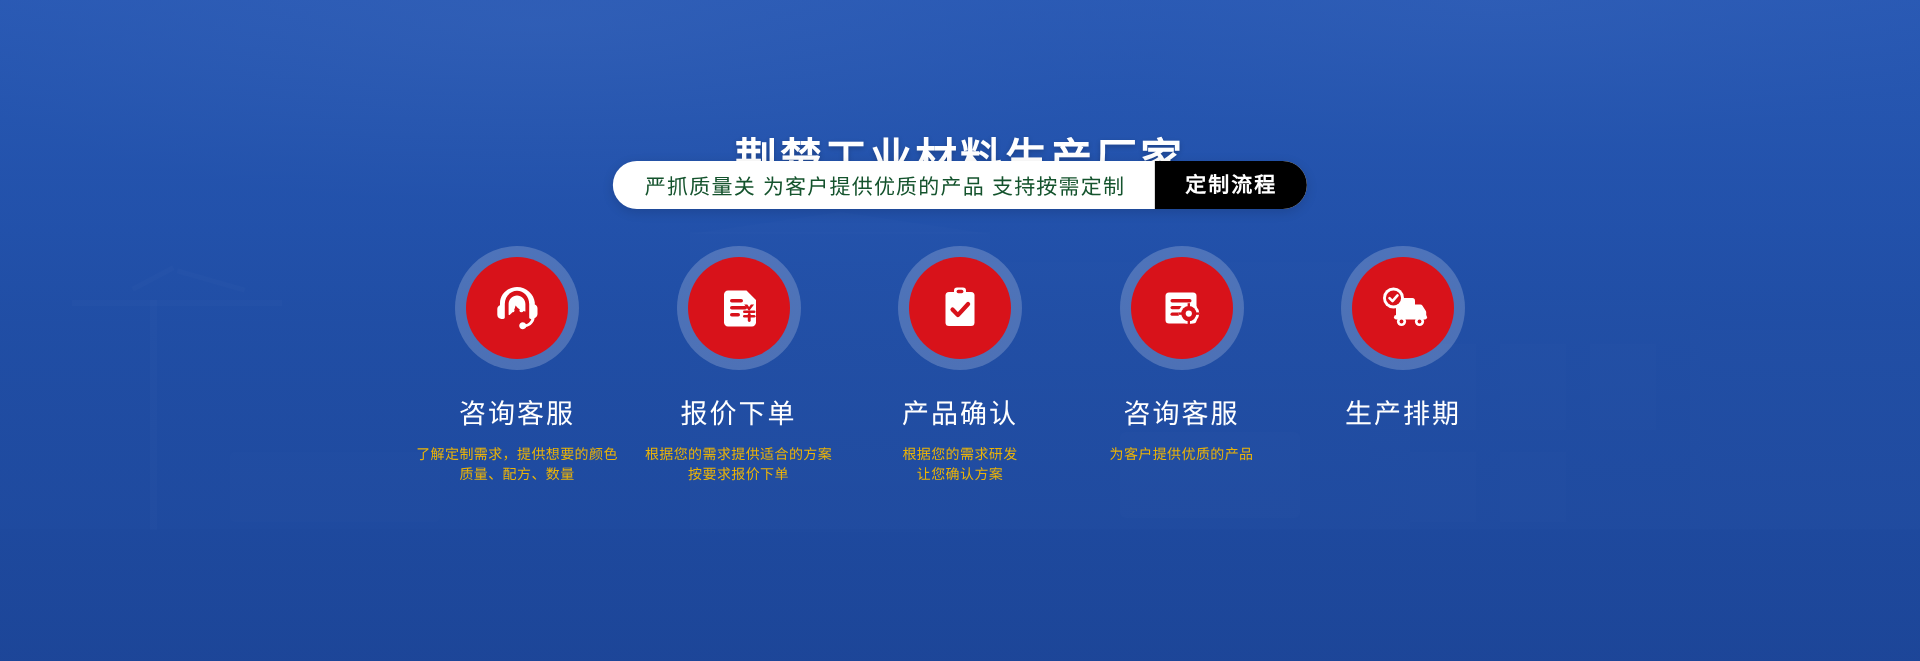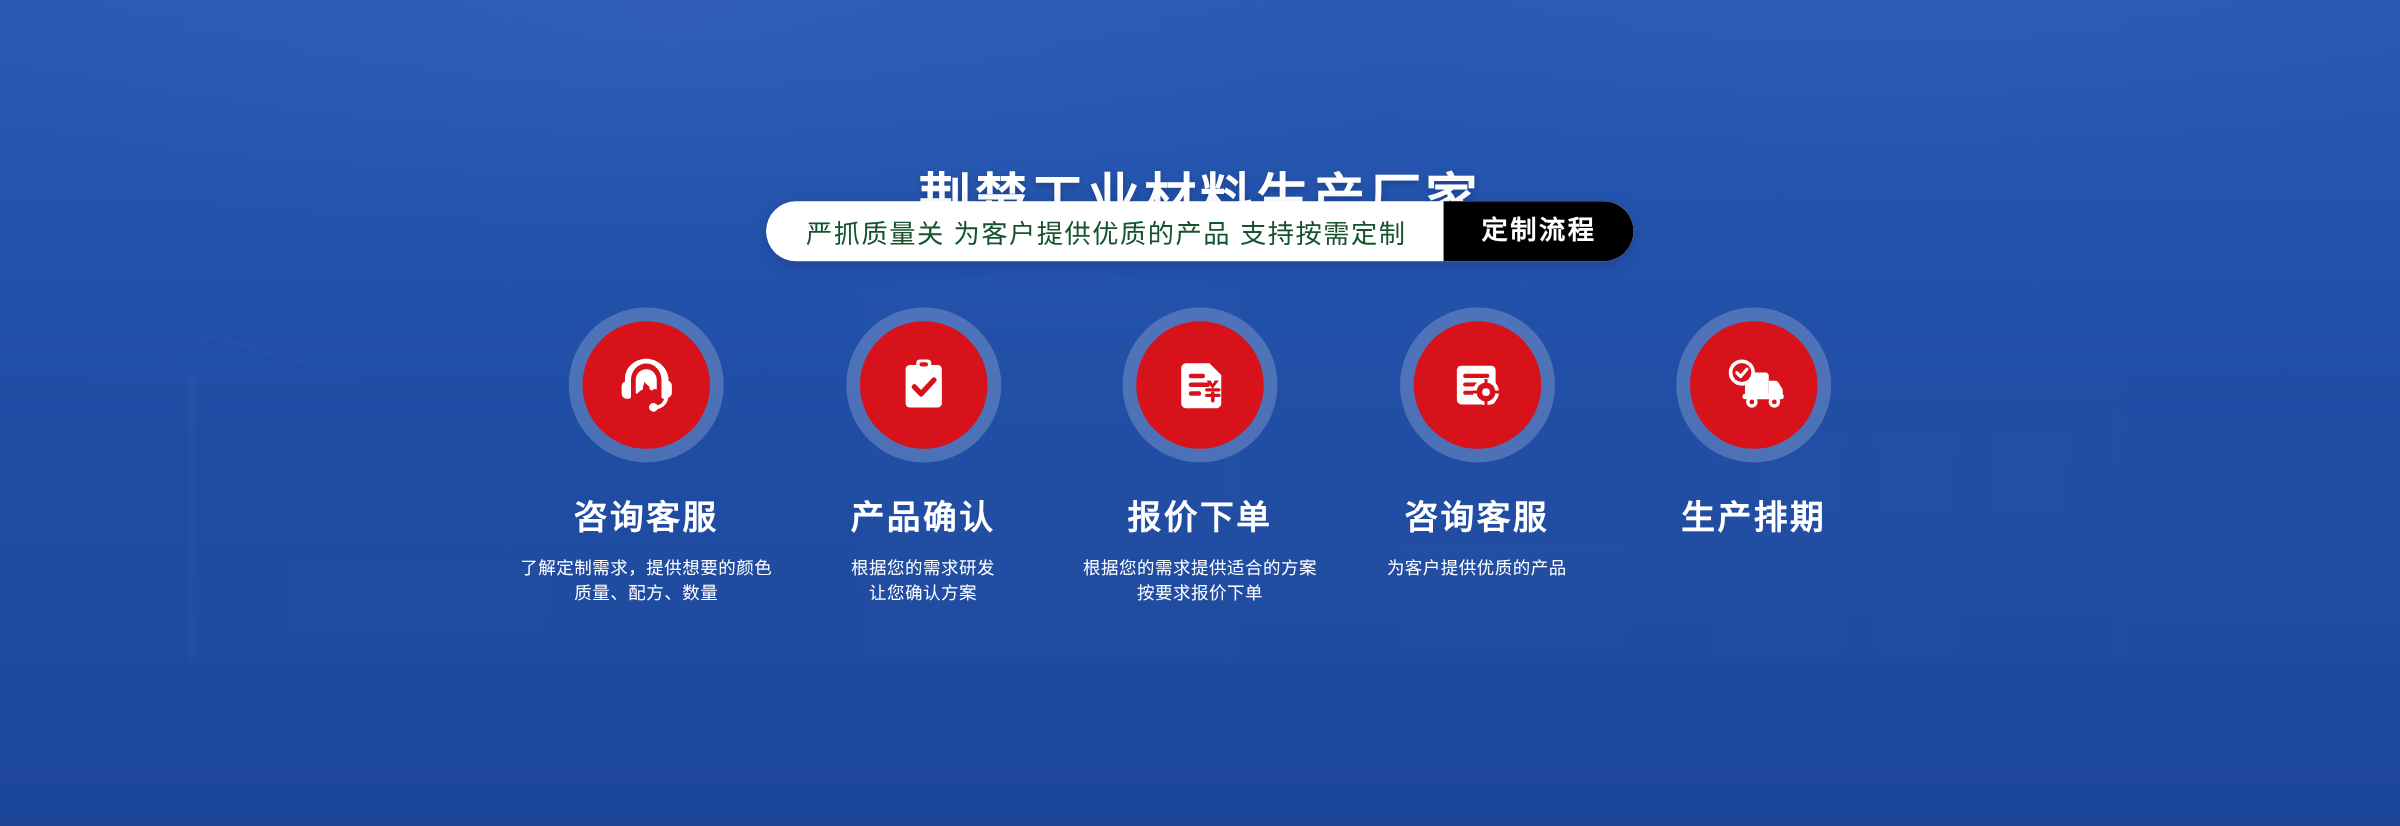--- a/index.html
+++ b/index.html
@@ -179,27 +179,27 @@
     background: #d8121a;
     display: flex;
     align-items: center;
     justify-content: center;
   }
   .step-icon-disc svg { display: block; }
   .step-title {
     margin-top: 22px;
     color: #ffffff;
     font-size: 27px;
-    font-weight: bold;
+    font-weight: normal;
     letter-spacing: 2px;
     white-space: nowrap;
   }
   .step-desc {
     margin-top: 13px;
-    color: #ffffff;
+    color: #eab308;
     font-size: 14px;
     line-height: 20px;
     text-align: center;
     letter-spacing: 0.4px;
   }
   .step-desc-line { display: block; white-space: nowrap; }
 </style>
 </head>
 <body>
 
@@ -256,58 +256,58 @@
           <span class="step-desc-line">了解定制需求，提供想要的颜色</span>
           <span class="step-desc-line">质量、配方、数量</span>
         </div>
       </div>
 
       <div class="step">
         <div class="step-icon-ring">
           <div class="step-icon-disc">
             <span>
               <svg width="50" height="50" viewBox="0 0 50 50" aria-hidden="true">
-                <rect x="10.5" y="9" width="29" height="34" rx="3.5" fill="#ffffff"></rect>
-                <rect x="19" y="4.5" width="12" height="8" rx="3" fill="#ffffff"></rect>
-                <rect x="21.6" y="6.8" width="6.8" height="3.4" rx="1.7" fill="#d8121a"></rect>
-                <path d="M17.5 26.5l5.4 5.6 10.2-11.1" fill="none" stroke="#d8121a" stroke-width="4.2" stroke-linecap="round" stroke-linejoin="round"></path>
-              </svg>
-            </span>
-          </div>
-        </div>
-        <div class="step-title">产品确认</div>
-        <div class="step-desc">
-          <span class="step-desc-line">根据您的需求研发</span>
-          <span class="step-desc-line">让您确认方案</span>
-        </div>
-      </div>
-
-      <div class="step">
-        <div class="step-icon-ring">
-          <div class="step-icon-disc">
-            <span>
-              <svg width="50" height="50" viewBox="0 0 50 50" aria-hidden="true">
                 <path d="M10 7.5h22.5L42 17v22.5c0 2.2-1.8 4-4 4H14c-2.2 0-4-1.8-4-4V11.5c0-2.2 1.8-4 4-4z" fill="#ffffff"></path>
                 <rect x="16" y="16" width="13" height="3.6" rx="1.8" fill="#d8121a"></rect>
                 <rect x="16" y="23" width="17" height="3.6" rx="1.8" fill="#d8121a"></rect>
                 <rect x="16" y="30" width="10" height="3.6" rx="1.8" fill="#d8121a"></rect>
                 <g fill="#d8121a">
                   <rect x="29" y="27.5" width="12.5" height="2.6" rx="1.3"></rect>
                   <rect x="29" y="32" width="12.5" height="2.6" rx="1.3"></rect>
                   <rect x="33.8" y="30" width="2.9" height="9" rx="1.4"></rect>
                   <path d="M30.2 21.4l4.9 6.6 5-6.6h-3.2l-1.8 2.7-1.8-2.7z"></path>
                 </g>
               </svg>
             </span>
           </div>
         </div>
         <div class="step-title">报价下单</div>
         <div class="step-desc">
           <span class="step-desc-line">根据您的需求提供适合的方案</span>
           <span class="step-desc-line">按要求报价下单</span>
+        </div>
+      </div>
+
+      <div class="step">
+        <div class="step-icon-ring">
+          <div class="step-icon-disc">
+            <span>
+              <svg width="50" height="50" viewBox="0 0 50 50" aria-hidden="true">
+                <rect x="10.5" y="9" width="29" height="34" rx="3.5" fill="#ffffff"></rect>
+                <rect x="19" y="4.5" width="12" height="8" rx="3" fill="#ffffff"></rect>
+                <rect x="21.6" y="6.8" width="6.8" height="3.4" rx="1.7" fill="#d8121a"></rect>
+                <path d="M17.5 26.5l5.4 5.6 10.2-11.1" fill="none" stroke="#d8121a" stroke-width="4.2" stroke-linecap="round" stroke-linejoin="round"></path>
+              </svg>
+            </span>
+          </div>
+        </div>
+        <div class="step-title">产品确认</div>
+        <div class="step-desc">
+          <span class="step-desc-line">根据您的需求研发</span>
+          <span class="step-desc-line">让您确认方案</span>
         </div>
       </div>
 
       <div class="step">
         <div class="step-icon-ring">
           <div class="step-icon-disc">
             <span>
               <svg width="50" height="50" viewBox="0 0 50 50" aria-hidden="true">
                 <rect x="8.5" y="9.5" width="31" height="31" rx="3.5" fill="#ffffff"></rect>
                 <rect x="13.5" y="16" width="21" height="3.4" rx="1.7" fill="#d8121a"></rect>

